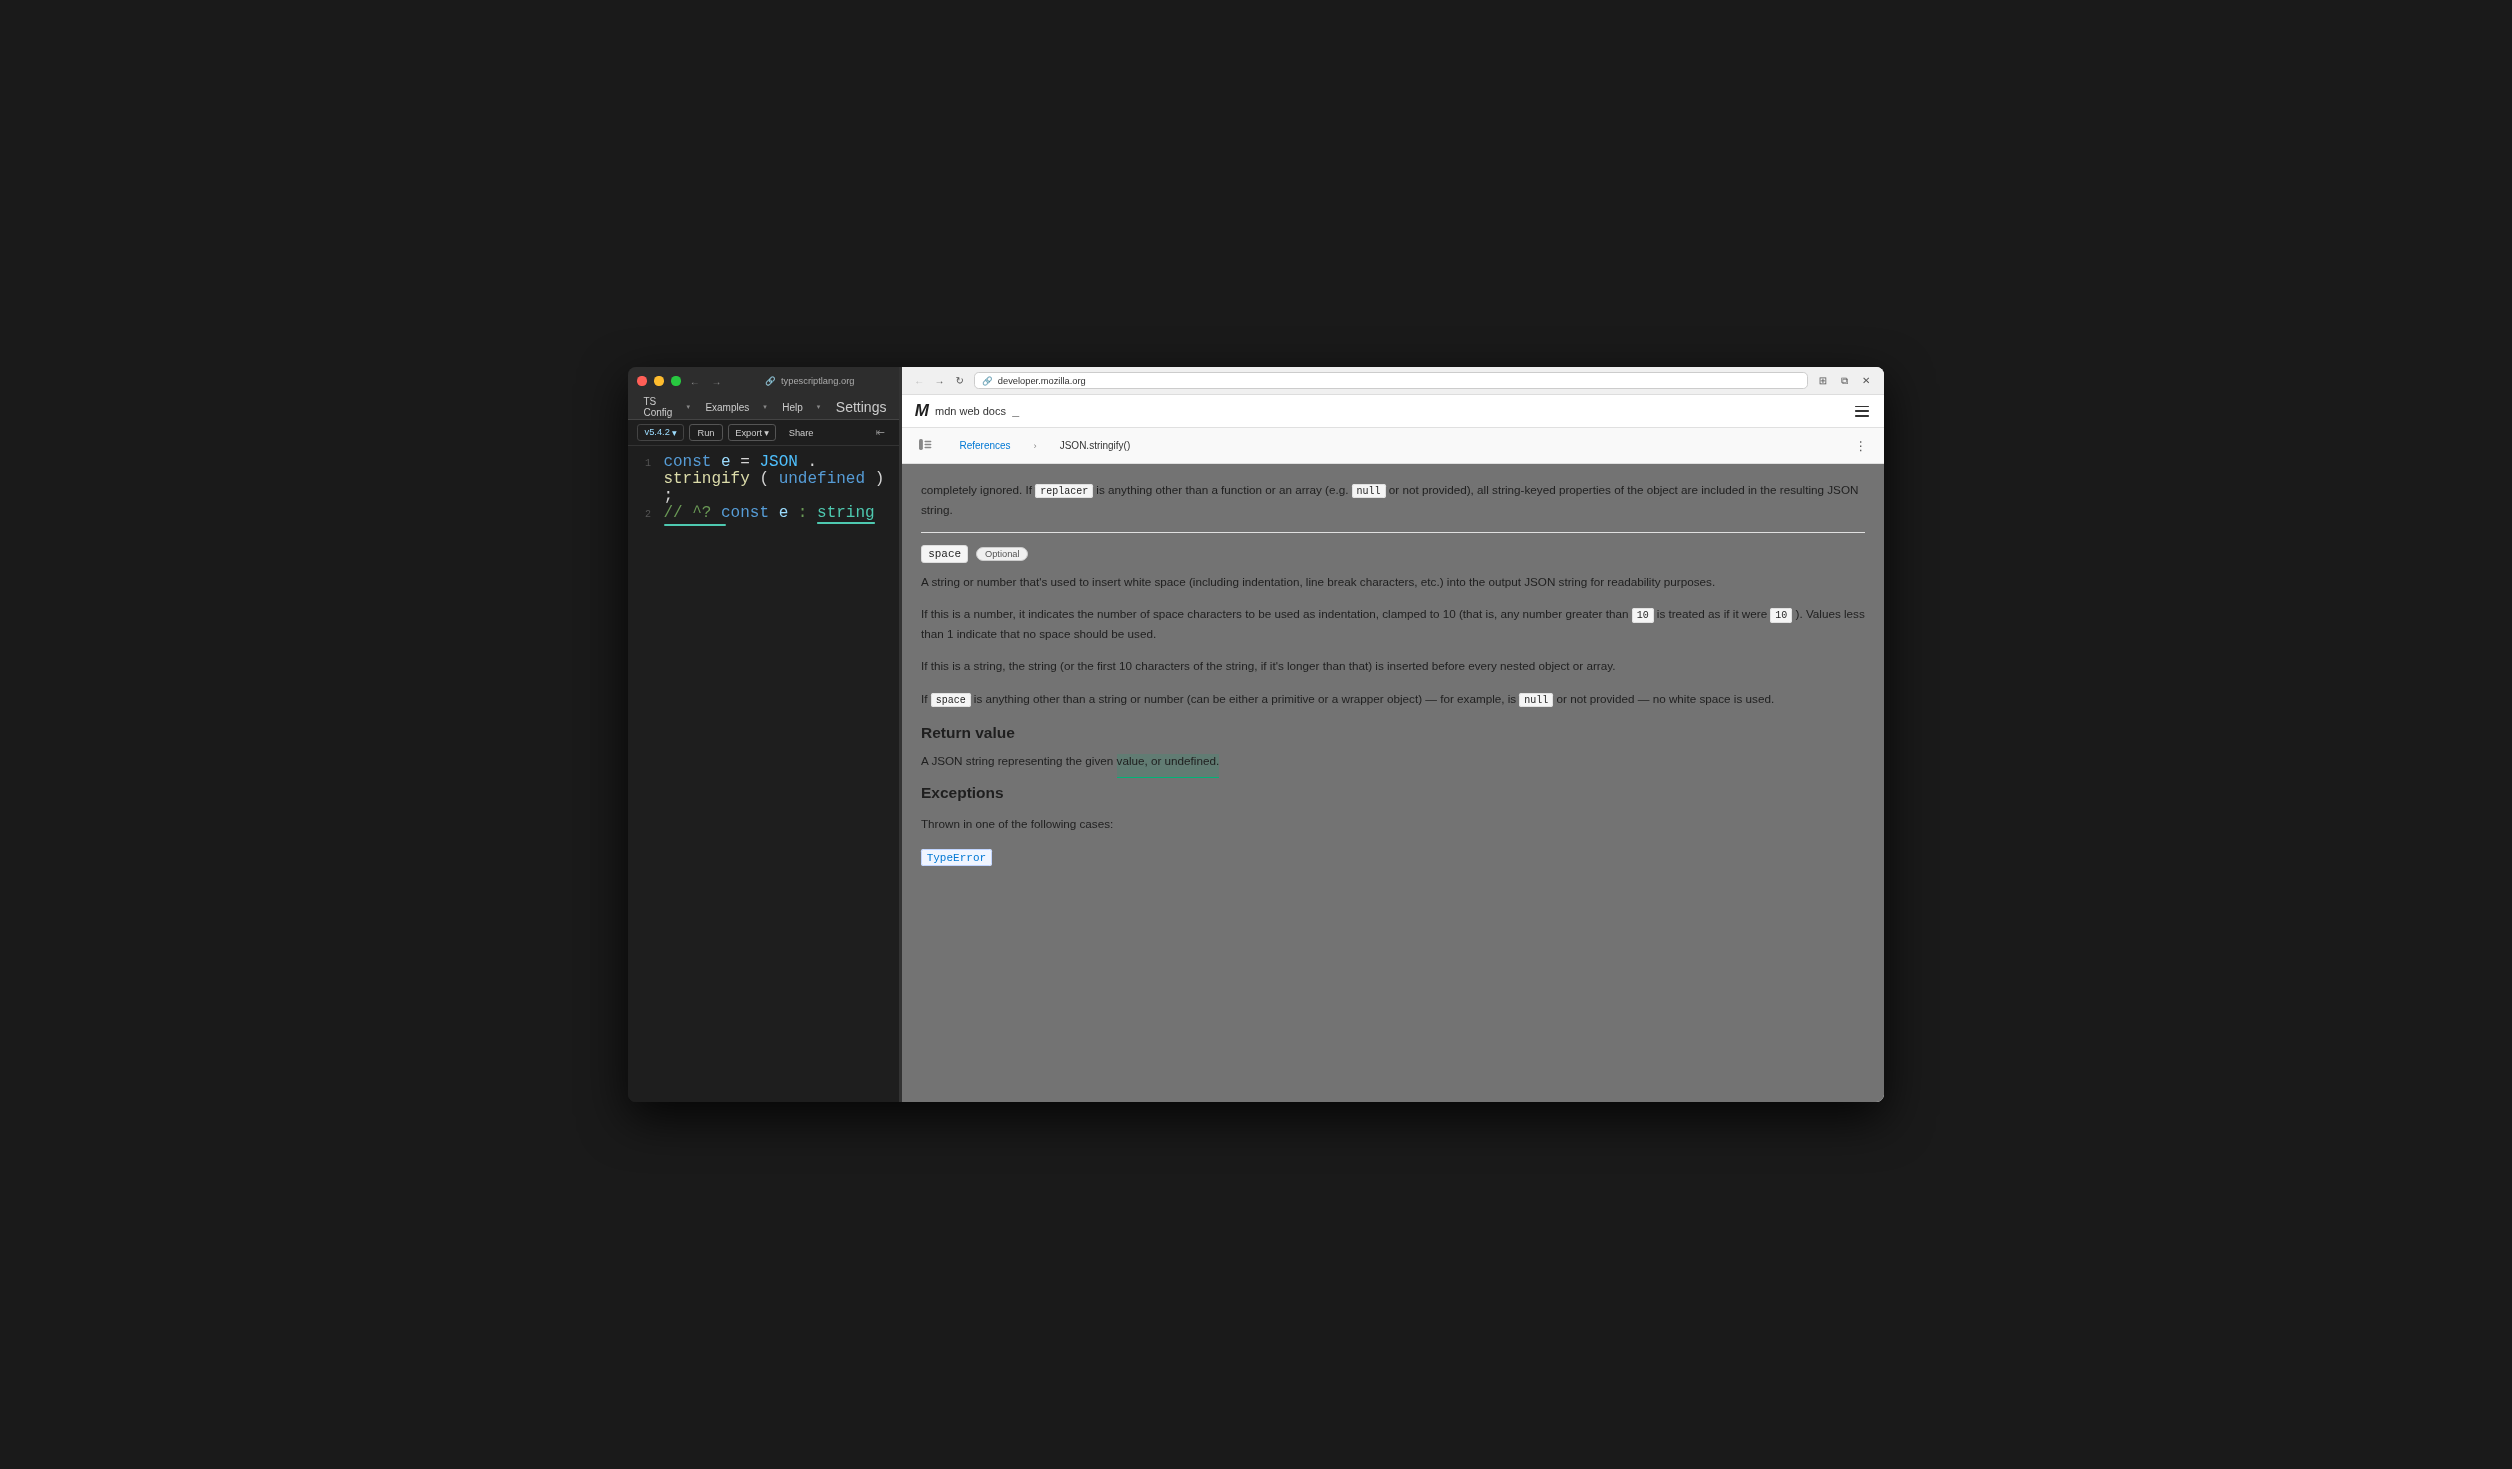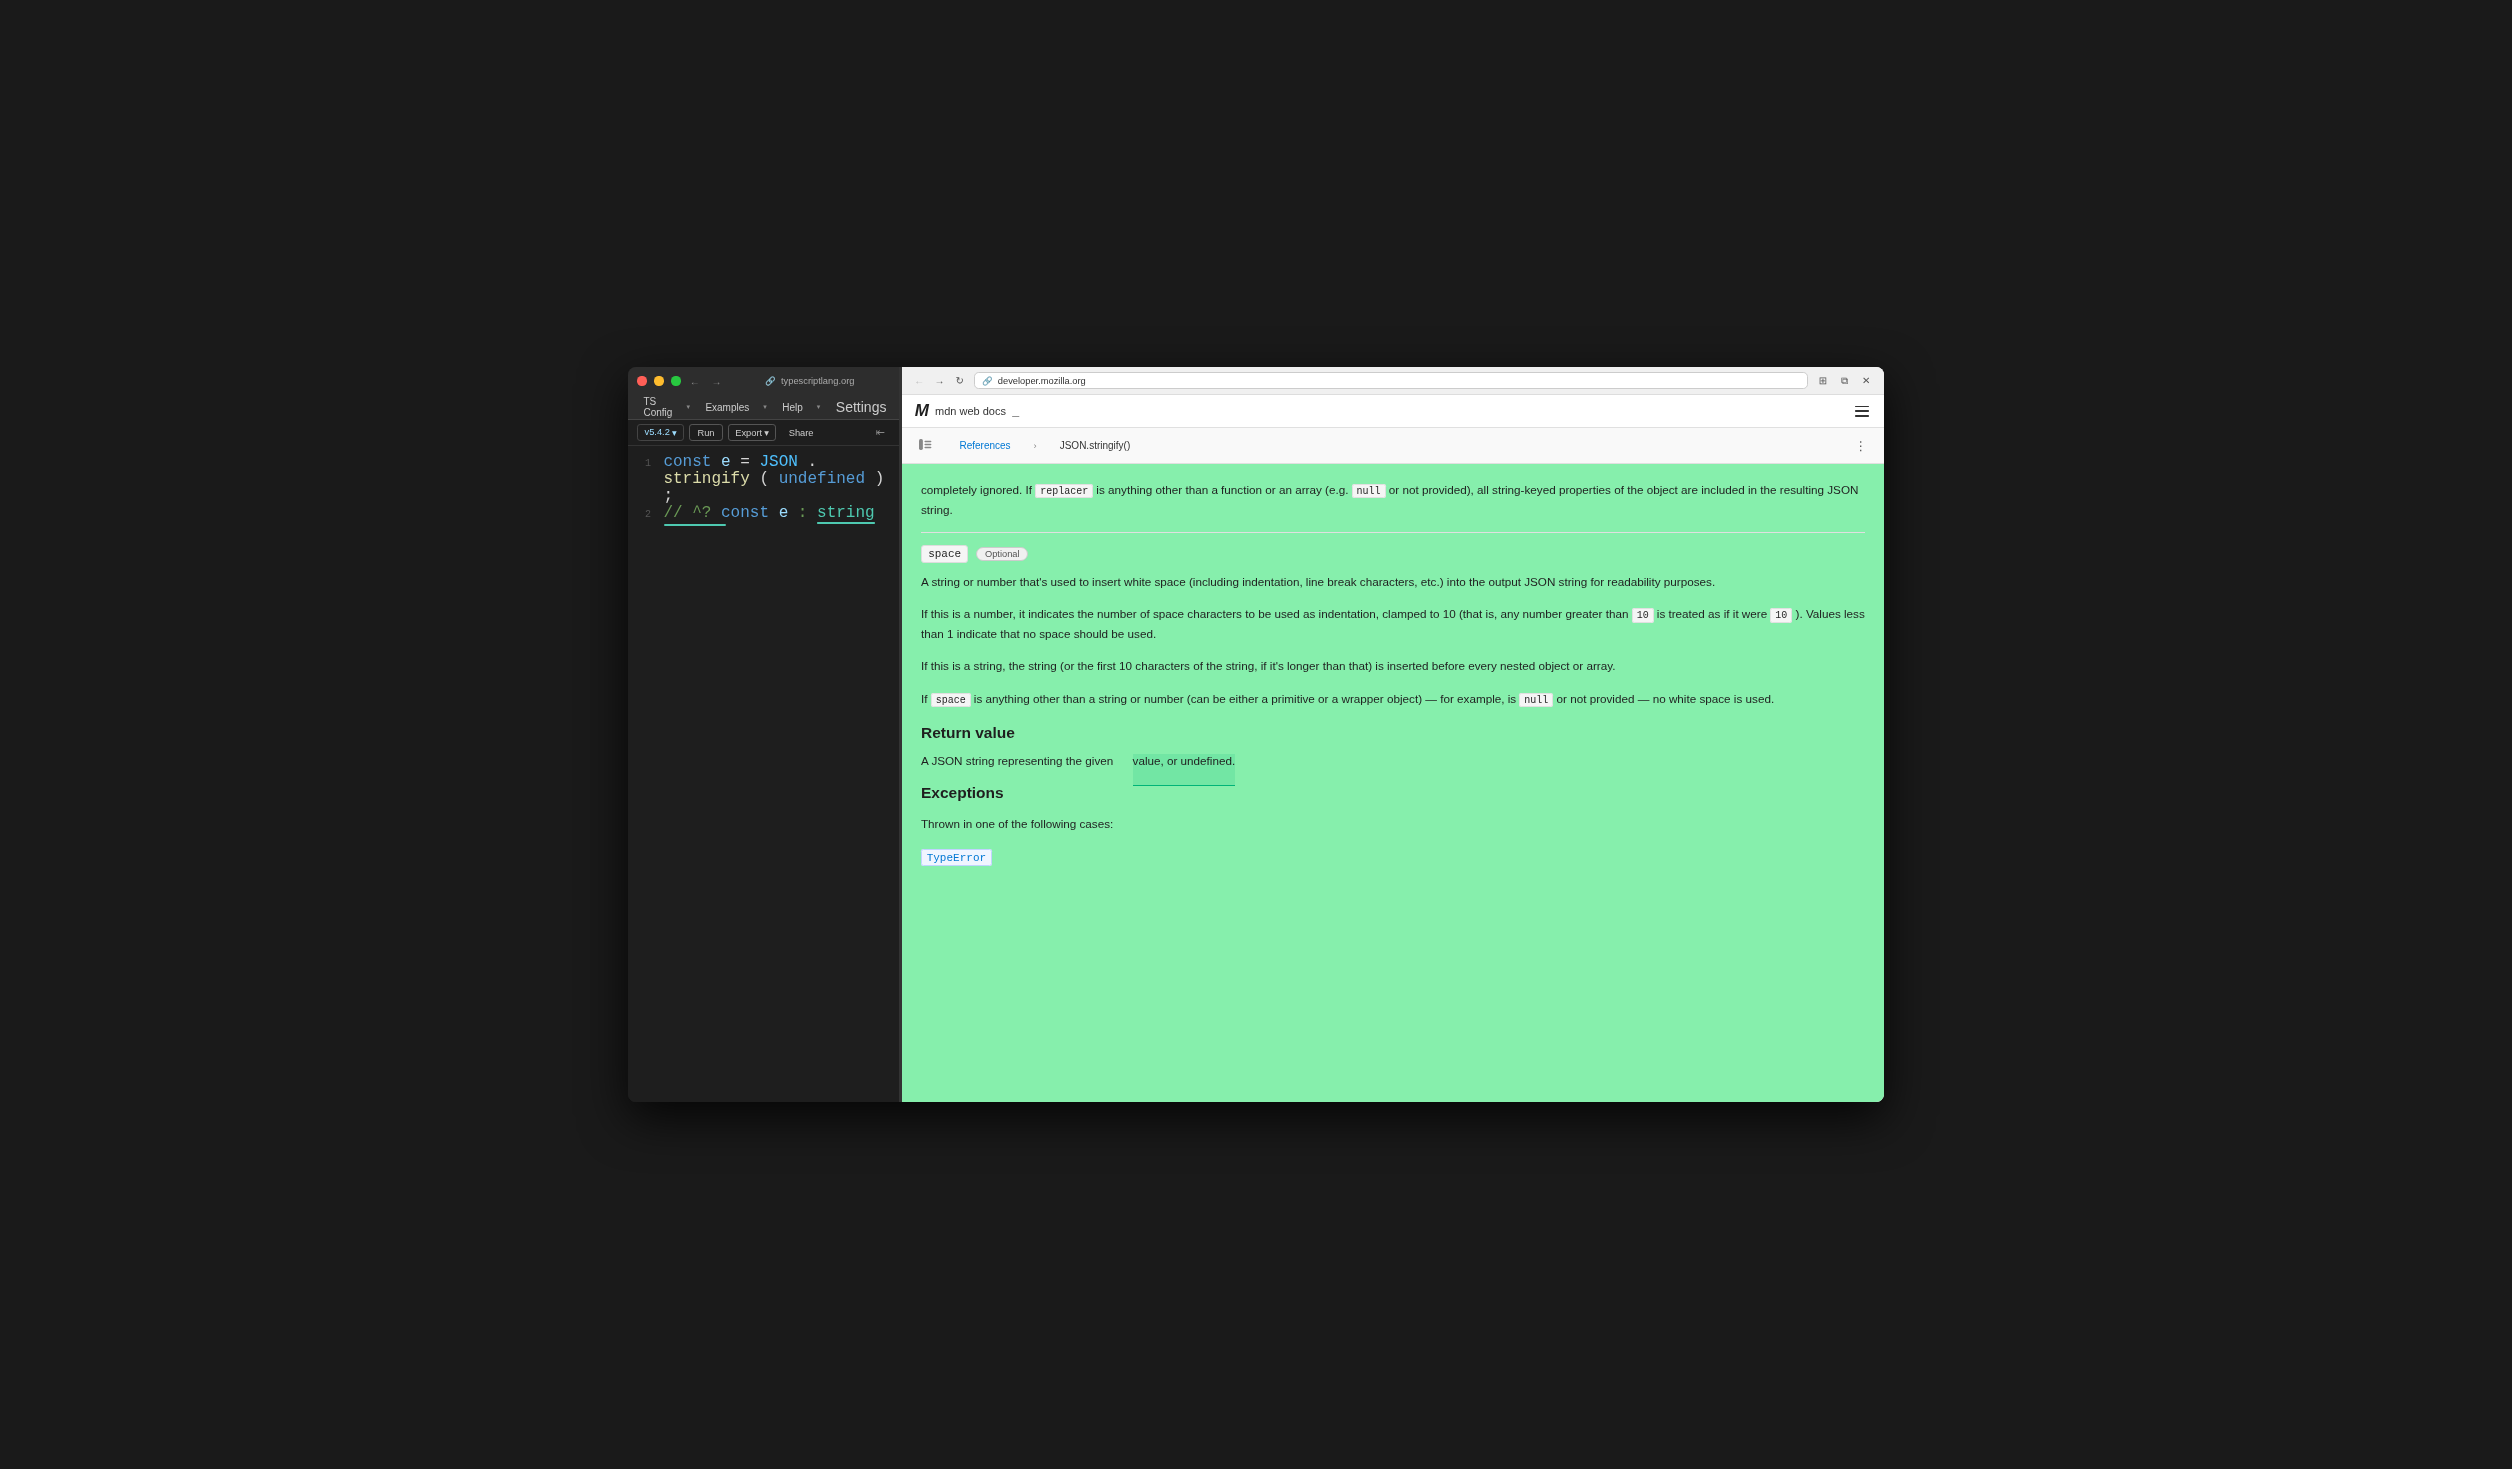--- a/index.html
+++ b/index.html
@@ -323,21 +323,21 @@
       margin-left: auto;
       cursor: pointer;
       color: #555;
       font-size: 12.4px;
       padding: 1.6px 4.7px;
     }
     .mdn-content {
       flex: 1;
       overflow-y: auto;
       padding: 15.5px 18.7px;
-      background: #86efac;
+      background: #737373;
     }
     .mdn-content p {
       font-size: 11.7px;
       line-height: 1.7;
       color: #1f1f1f;
       margin-bottom: 12.4px;
     }
     .mdn-param-section {
       margin-bottom: 15.5px;
     }
@@ -397,22 +397,21 @@
       border-radius: 2.3px;
       padding: 1.6px 4.7px;
     }
     .text-highlight {
       position: relative;
       display: inline;
     }
     .text-highlight-green {
       background: rgba(0, 180, 120, 0.15);
       border-bottom: 1.6px solid #00b478;
-      padding-bottom: 18px;
-      margin-left: 16px;
+      padding-bottom: 10px;
     }
     .divider {
       border: none;
       border-top: 0.8px solid #e0e0e0;
       margin: 12.4px 0;
     }
   </style>
 </head>
 <body>
 

